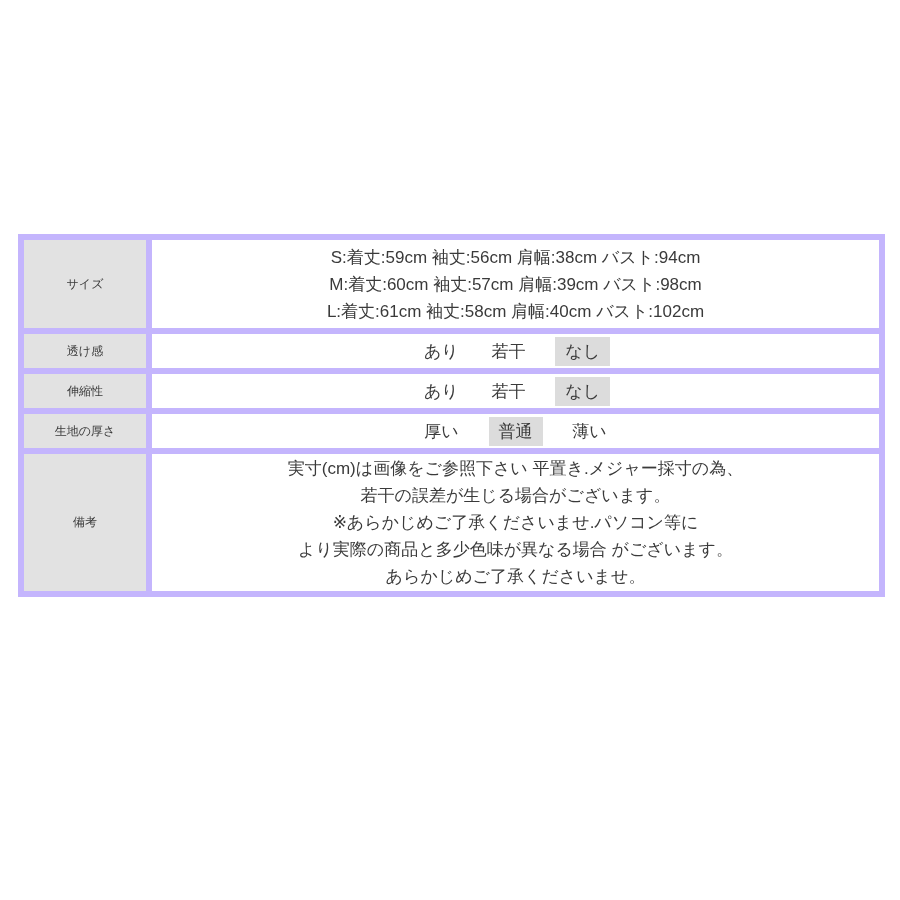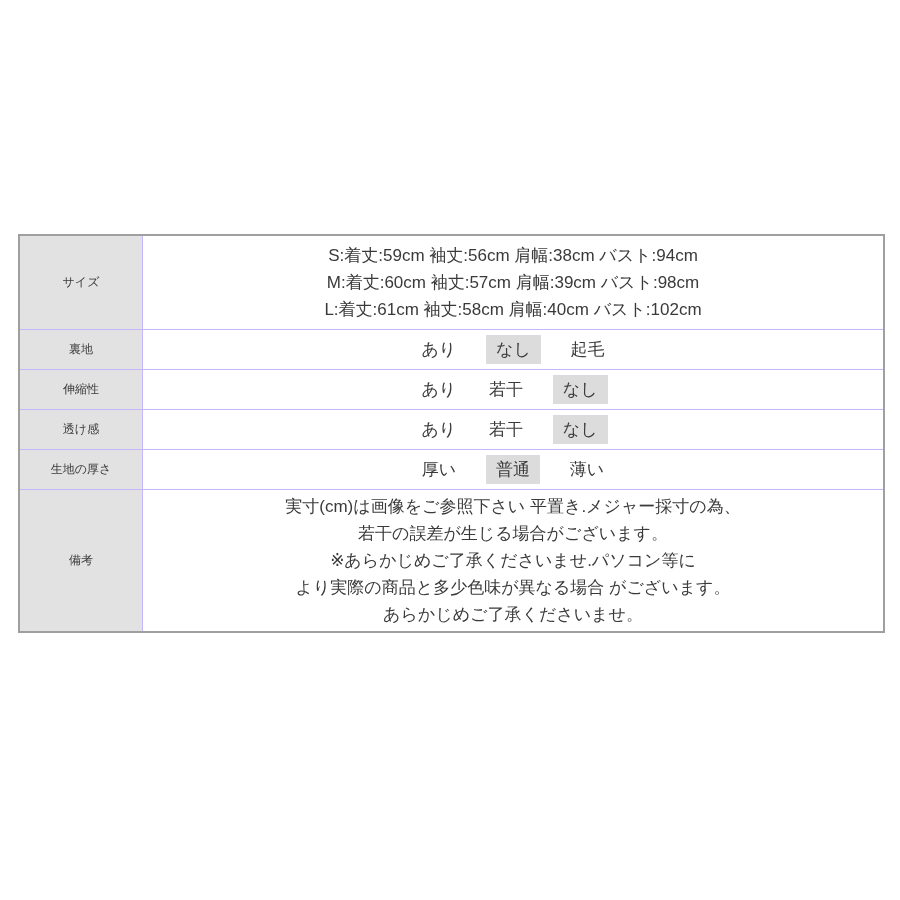--- a/index.html
+++ b/index.html
@@ -12,21 +12,21 @@
   }
   table.spec{
     position:absolute;left:18px;top:234px;
     width:867px;
     border-collapse:collapse;
     table-layout:fixed;
     border:2px solid #9f9f9f;
     color:#3a3a3a;
   }
   table.spec th,table.spec td{
-    border:1px solid #c4b5fd;
+    border:6px solid #c4b5fd;
     padding:0;
   }
   th.rowhead{
     width:122px;
     background:#e2e2e2;
     font-weight:normal;
     font-size:12px;
     text-align:center;
     vertical-align:middle;
     color:#3a3a3a;
@@ -55,44 +55,34 @@
       <tr class="r-size">
         <th class="rowhead">サイズ</th>
         <td class="rowval">
           <div class="line">S:着丈:59cm  袖丈:56cm  肩幅:38cm  バスト:94cm</div>
           <div class="line">M:着丈:60cm  袖丈:57cm  肩幅:39cm  バスト:98cm</div>
           <div class="line">L:着丈:61cm  袖丈:58cm  肩幅:40cm  バスト:102cm</div>
         </td>
       </tr>
 
 
-      <tr class="r-std">
-        <th class="rowhead">裏地</th>
-        <td class="rowval">
-          <span class="opts">
-            <span class="opt">あり</span>
-            <span class="opt selected">なし</span>
-            <span class="opt">起毛</span>
-          </span>
-        </td>
-      </tr>
 
       <tr class="r-std">
-        <th class="rowhead">伸縮性</th>
+        <th class="rowhead">透け感</th>
         <td class="rowval">
           <span class="opts">
             <span class="opt">あり</span>
             <span class="opt">若干</span>
             <span class="opt selected">なし</span>
           </span>
         </td>
       </tr>
 
       <tr class="r-std">
-        <th class="rowhead">透け感</th>
+        <th class="rowhead">伸縮性</th>
         <td class="rowval">
           <span class="opts">
             <span class="opt">あり</span>
             <span class="opt">若干</span>
             <span class="opt selected">なし</span>
           </span>
         </td>
       </tr>
 
       <tr class="r-std">

